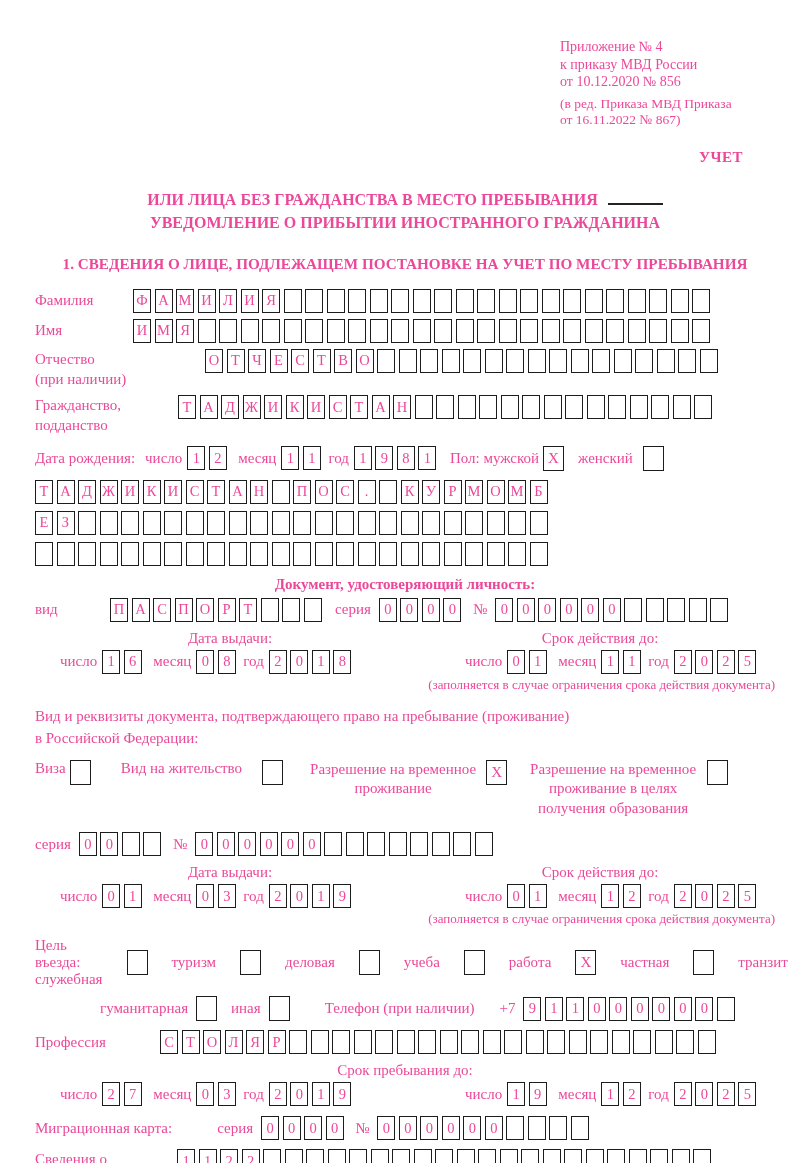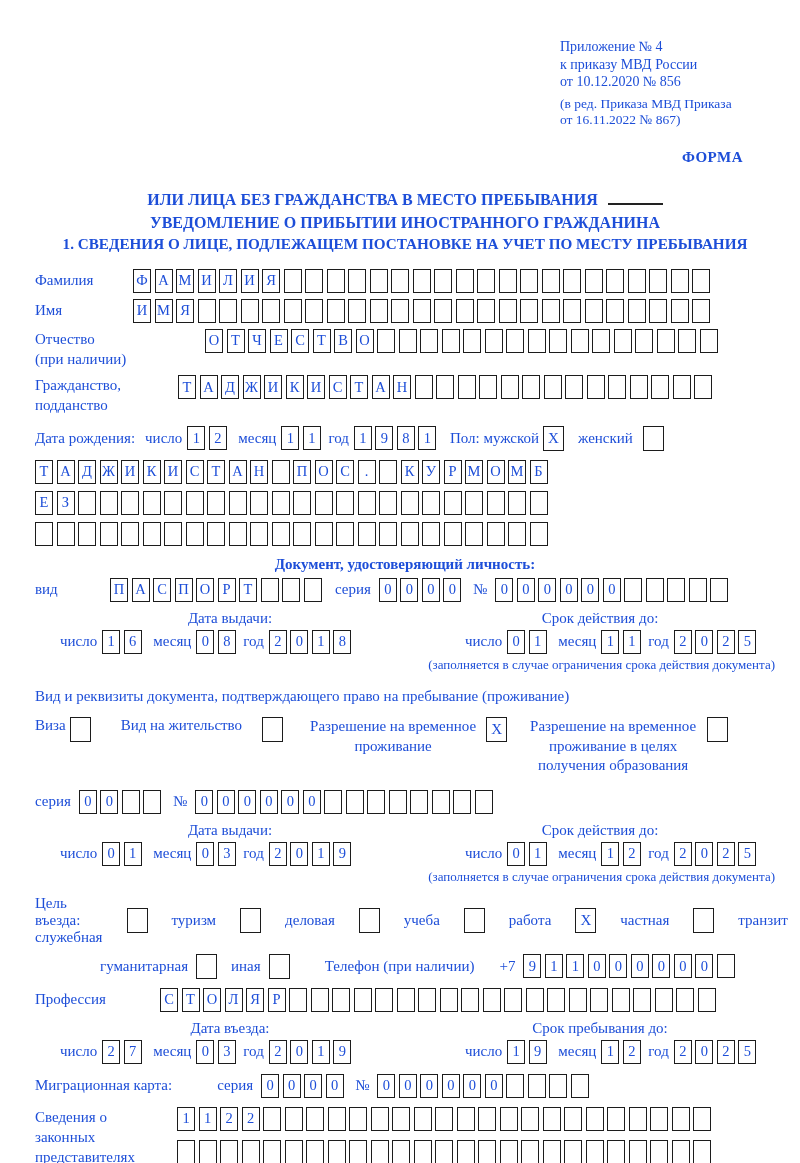--- a/index.html
+++ b/index.html
@@ -3,30 +3,30 @@
 <meta charset="utf-8">
 <style>
   html,body{margin:0;padding:0;background:#fff;}
   .page{
     position:relative;
     width:800px;height:1163px;
     margin:0 auto;
     box-sizing:border-box;
     padding:38px 25px 20px 35px;
     font-family:"Liberation Serif","DejaVu Serif",serif;
-    font-size:15px;color:#1d4ed8;background:#fff;
+    font-size:15px;color:#ec4899;background:#fff;
     overflow:hidden;
   }
   .hdr{margin-left:525px;line-height:1.25;font-size:14px;}
   .hdr .sm{font-size:13.5px;}
   .hdr .gap{height:5px;}
   .forma{text-align:right;padding-right:32px;font-weight:bold;margin-top:20px;font-size:15px;letter-spacing:.5px;}
   .title{margin-top:22px;text-align:center;font-weight:bold;font-size:16px;line-height:1.45;}
   .blankline{display:inline-block;width:55px;border-bottom:2px solid #222;height:14px;margin-left:10px;}
-  .sect{text-align:center;font-weight:bold;font-size:15.2px;}
+  .sect{margin-top:20px;text-align:center;font-weight:bold;font-size:15.2px;}
   .row{display:flex;align-items:center;margin-top:6px;}
   .row.top{align-items:flex-start;}
   .lbl{flex:none;}
   .pre{white-space:pre-line;line-height:1.35;}
   .w98{width:98px;}  .w170{width:170px;} .w143{width:143px;} .w160{width:160px;}
   .w75{width:75px;}  .w125{width:125px;} .w142{width:142px;}
   .cells{display:flex;flex:none;}
   .cell{
     flex:none;display:inline-flex;justify-content:center;align-items:center;
     width:16px;height:22px;border:1.6px solid #1c1c1c;margin-right:3.5px;
@@ -59,21 +59,21 @@
 
   <div class="hdr">
     <div>Приложение № 4</div>
     <div>к приказу МВД России</div>
     <div>от 10.12.2020 № 856</div>
     <div class="gap"></div>
     <div class="sm">(в ред. Приказа МВД Приказа</div>
     <div class="sm">от 16.11.2022 № 867)</div>
   </div>
 
-  <div class="forma">ФОРМА</div>
+  <div class="forma">УЧЕТ</div>
 
   <div class="title">
     <div><span>ИЛИ ЛИЦА БЕЗ ГРАЖДАНСТВА В МЕСТО ПРЕБЫВАНИЯ</span><span class="blankline"></span></div>
     <div>УВЕДОМЛЕНИЕ О ПРИБЫТИИ ИНОСТРАННОГО ГРАЖДАНИНА</div>
   </div>
 
   <div class="sect">1. СВЕДЕНИЯ О ЛИЦЕ, ПОДЛЕЖАЩЕМ ПОСТАНОВКЕ НА УЧЕТ ПО МЕСТУ ПРЕБЫВАНИЯ</div>
 
   <div class="row" style="margin-top:16px;">
     <span class="lbl w98">Фамилия</span>
@@ -392,20 +392,21 @@
           <span class="cell">0</span>
           <span class="cell">2</span>
           <span class="cell">5</span>
         </span>
     </div>
   </div>
   <div class="note">(заполняется в случае ограничения срока действия документа)</div>
 
   <div class="para">
     <div>Вид и реквизиты документа, подтверждающего право на пребывание (проживание)</div>
+    <div>в Российской Федерации:</div>
   </div>
 
   <div class="row top" style="margin-top:10px;">
     <span>Виза</span>
     <span class="cb ml4"></span>
     <span class="ml30">Вид на жительство</span>
     <span class="cb ml20"></span>
     <span class="ctr ml25" style="width:170px;">Разрешение на временное проживание</span>
     <span class="cb ml8">X</span>
     <span class="ctr ml20" style="width:172px;">Разрешение на временное проживание в целях получения образования</span>
@@ -549,21 +550,20 @@
         <span class="cell"></span>
         <span class="cell"></span>
         <span class="cell"></span>
         <span class="cell"></span>
         <span class="cell"></span>
         <span class="cell"></span>
       </span>
   </div>
 
   <div class="dhead">
-    <div class="dh-l">Дата въезда:</div>
     <div class="dh-r">Срок пребывания до:</div>
   </div>
   <div class="drow">
     <div class="dc-l">
       <span class="dlb">число</span>
       <span class="cells">
           <span class="cell">2</span>
           <span class="cell">7</span>
         </span>
       <span class="dlb ml8">месяц</span>

